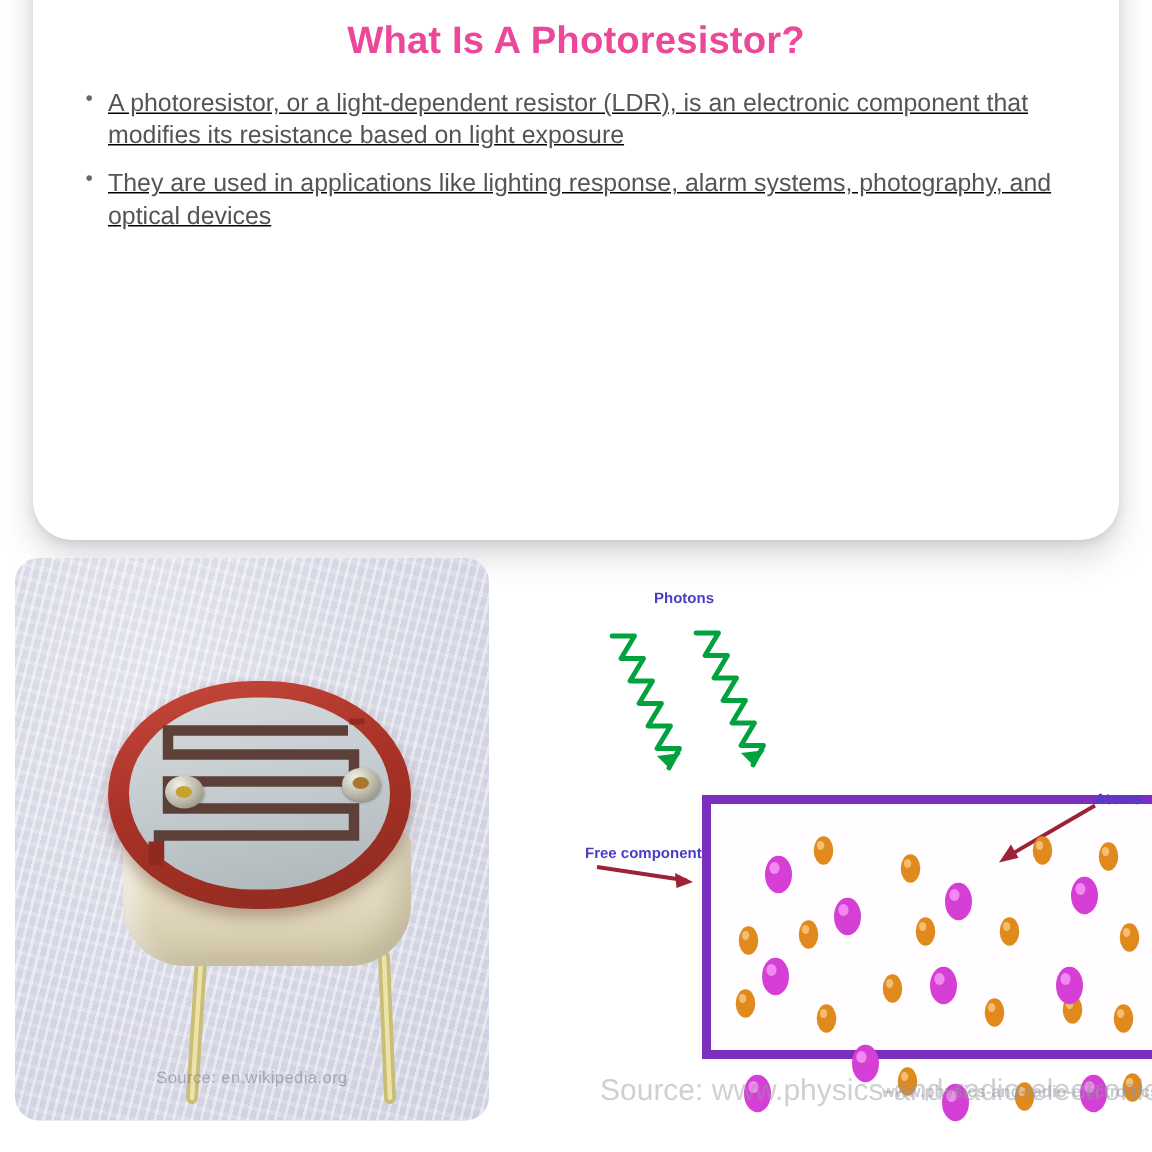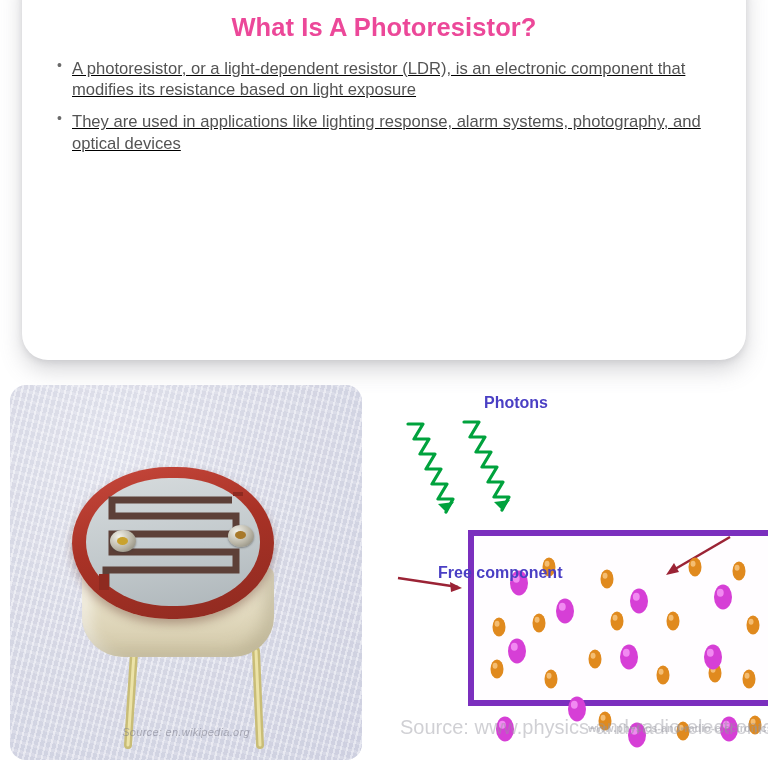--- a/index.html
+++ b/index.html
@@ -41,27 +41,26 @@
   }
   .bullets li:before{
     content:"\2022";
     position:absolute;left:1px;top:-1px;
     font-size:14px;color:#6a6a6a;
   }
 
   
   .photo{
     position:absolute;
-    left:10px; top:385px;
-    width:352px; height:375px;
+    left:10px; top:372px;
+    width:316px; height:375px;
     border-radius:16px;
     overflow:hidden;
     background:
       radial-gradient(ellipse at 30% 18%, #e8e9f2 0%, #dcdde9 40%, #cfd1e2 100%);
-    font-style: italic;
   }
   .photo-grain{
     position:absolute;inset:0;
     background:
       repeating-linear-gradient(104deg, rgba(255,255,255,.55) 0 2px, rgba(205,207,222,.25) 2px 6px),
       repeating-linear-gradient(14deg, rgba(255,255,255,.30) 0 3px, rgba(198,200,216,.16) 3px 9px);
     opacity:.75;
   }
   
   .body-ceramic{
@@ -115,25 +114,24 @@
 
   
   .diagram{
     position:absolute;
     left:378px; top:382px;
     width:390px; height:386px;
   }
   .diagram svg{position:absolute;left:0;top:0;}
   .dlabel{
     position:absolute;
-    font-size:16px;
+    font-size:10px;
     font-weight:700;
     color:#4a3fc4;
     white-space:nowrap;
-    margin-left:48px;
   }
   .dlabel.photons{left:58px;top:12px;}
   .dlabel.free-electrons{left:12px;top:182px;}
   .dlabel.atoms{left:352px;top:146px;}
 
   .source-line{
     position:absolute;
     left:400px; top:716px;
     font-size:20px;
     color:rgba(150,150,160,.45);

